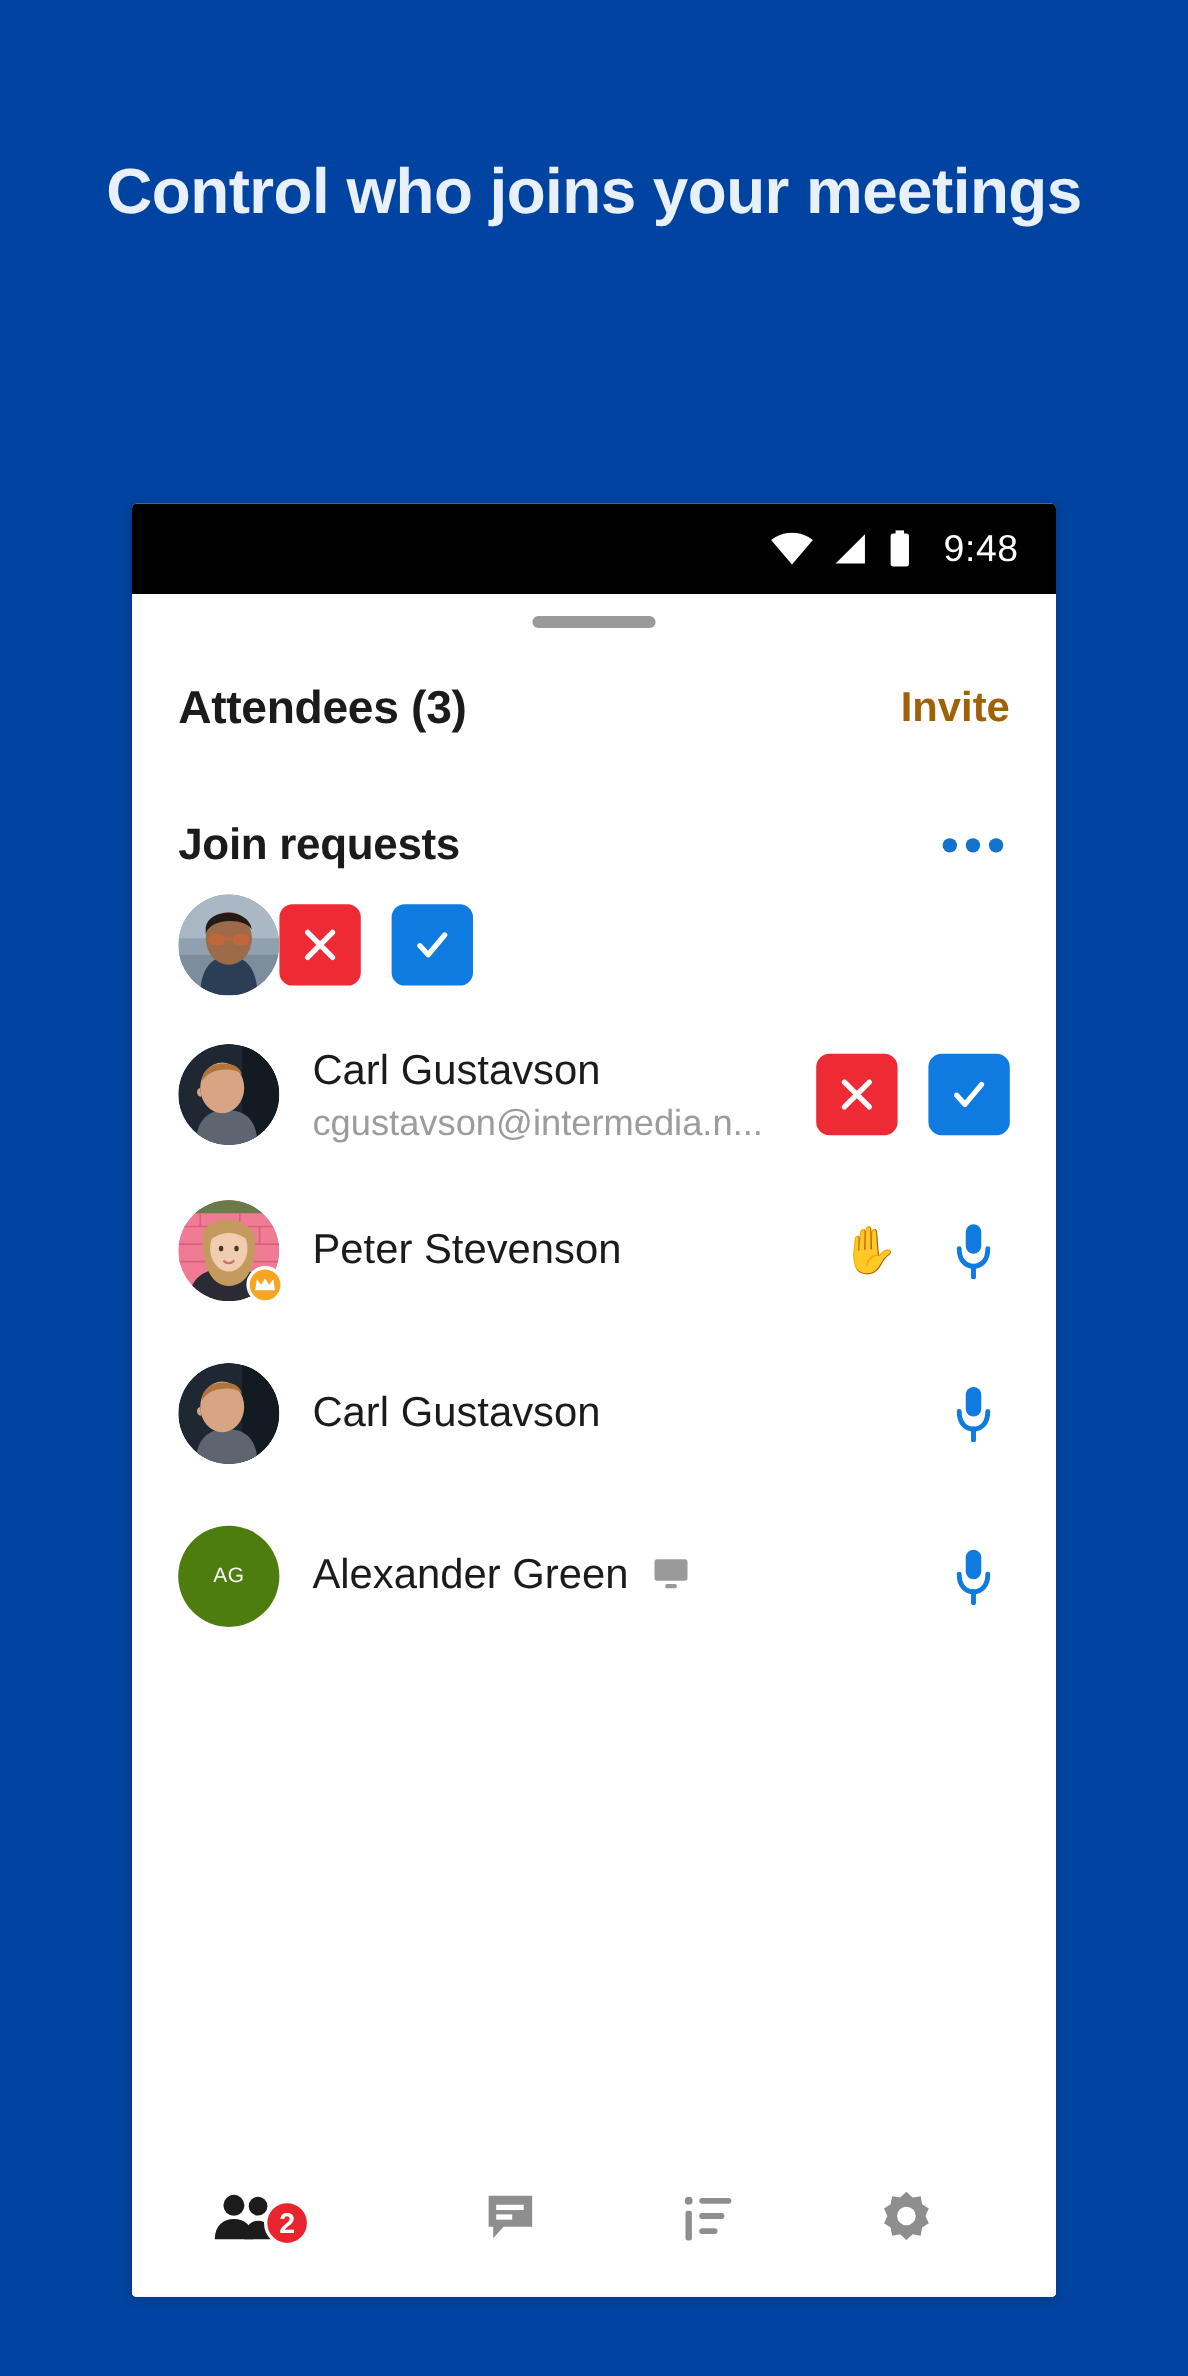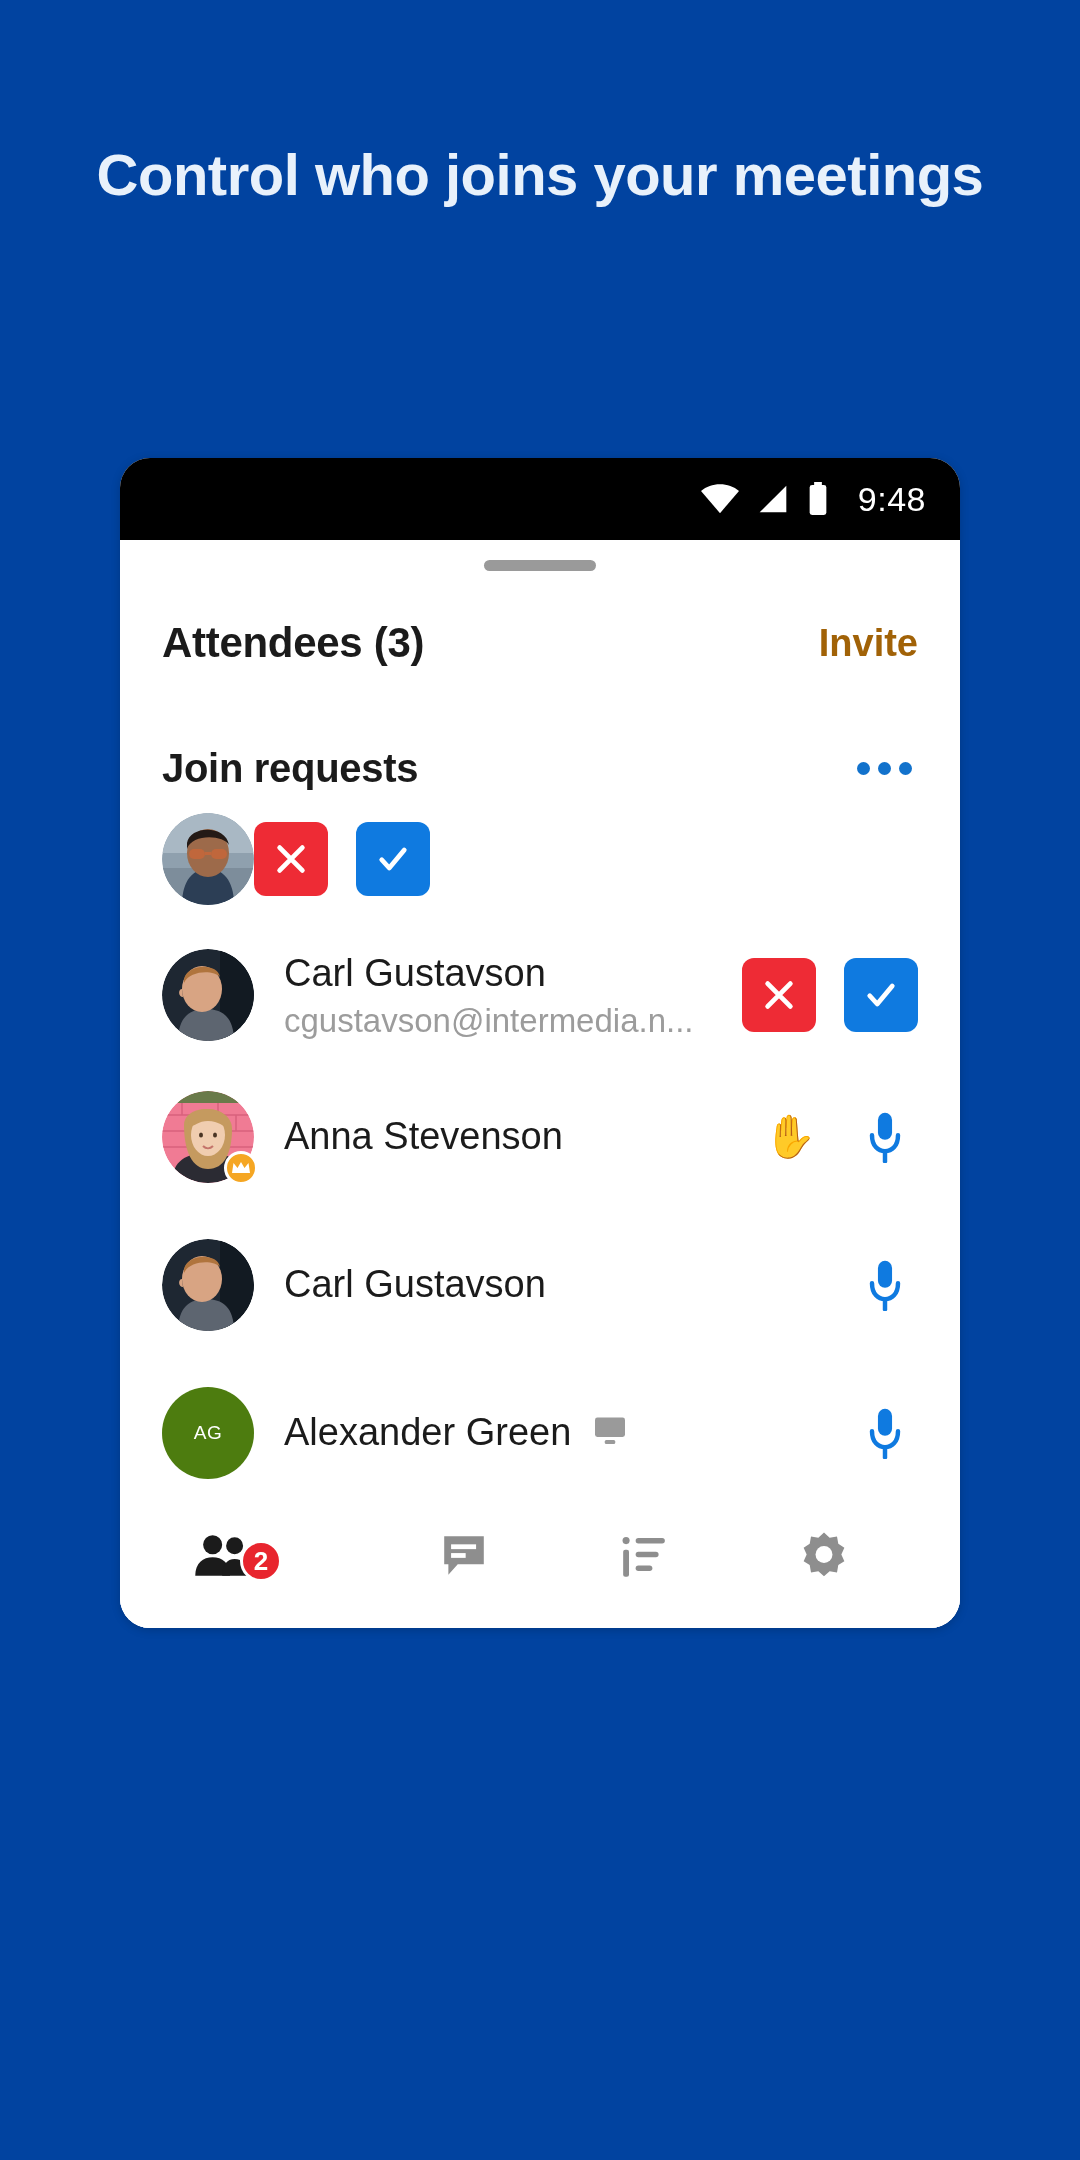--- a/index.html
+++ b/index.html
@@ -28,22 +28,22 @@
     letter-spacing: -0.5px;
     padding: 0 90px;
   }
 
   
   .phone {
     position: absolute;
     left: 120px;
     top: 458px;
     width: 840px;
-    height: 1170px;
-    border-radius: 30px;
+    height: 1630px;
+    border-radius: 4px;
     overflow: hidden;
     background: #ffffff;
     box-shadow: 0 2px 10px rgba(0,0,0,0.18);
   }
 
   
   .status-bar {
     height: 82px;
     background: #000000;
     display: flex;
@@ -436,21 +436,21 @@
             </svg>
           </span>
           <span class="crown-badge">
             <svg width="20" height="16" viewBox="0 0 20 16">
                 <path d="M1 13 L2.5 3 L6.5 8 L10 2 L13.5 8 L17.5 3 L19 13 Z" fill="#ffffff"></path>
               </svg>
           </span>
         </div>
         <div class="person-info">
           <div class="name-with-icon">
-            <div class="person-name">Anna Stevenson</div>
+            <div class="person-name">Peter Stevenson</div>
           </div>
         </div>
         <div class="row-actions">
           <div class="icon-btn">
             <span class="hand-emoji">✋</span>
           </div>
           <div class="icon-btn">
             <svg width="38" height="52" viewBox="0 0 20 28">
               <rect x="6.2" y="1" width="7.6" height="14.5" rx="3.8" fill="#0f7ae0"></rect>
               <path d="M3 13 C3 19 6.4 21.6 10 21.6 C13.6 21.6 17 19 17 13" stroke="#0f7ae0" stroke-width="2.4" fill="none" stroke-linecap="round"></path>

